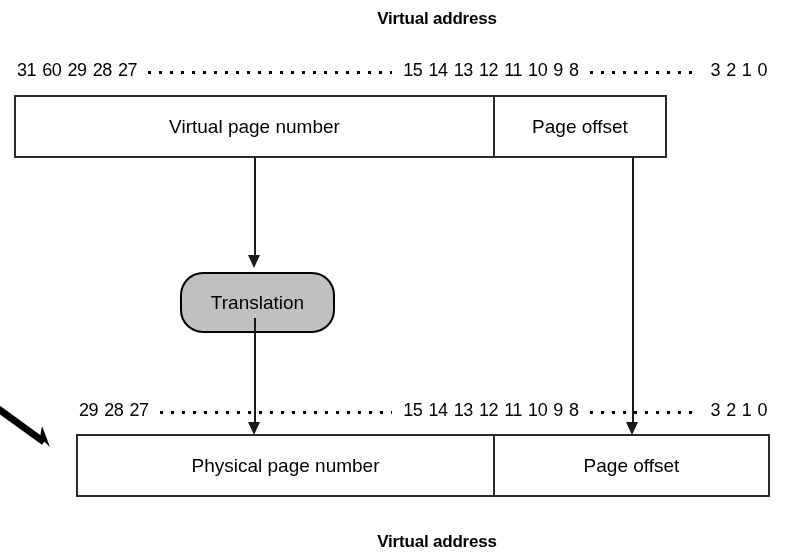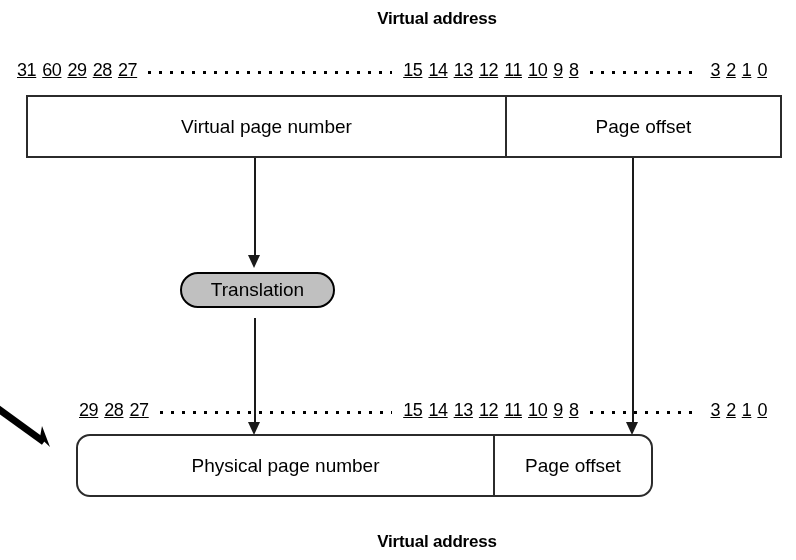--- a/index.html
+++ b/index.html
@@ -34,21 +34,20 @@
 
   
   .bitrow {
     position: absolute;
     height: 22px;
     display: flex;
     align-items: center;
     font-size: 18px;
     letter-spacing: -0.4px;
     white-space: nowrap;
-    text-decoration: underline;
   }
   #bits-virtual  { left: 14px; top: 59px;  width: 756px; }
   #bits-physical { left: 76px; top: 399px; width: 694px; }
 
   .bitgroup { display: flex; align-items: center; }
   .bit { padding: 0 3px; }
 
   .dots {
     flex: 1 1 auto;
     height: 18px;
@@ -69,22 +68,22 @@
   .dots.short { flex: 0 0 auto; width: 110px; }
 
   
   .addr-box {
     position: absolute;
     border: 2px solid #2b2b2b;
     background: #ffffff;
     box-sizing: border-box;
     display: flex;
   }
-  #box-virtual  { left: 14px; top: 95px;  width: 756px; height: 63px; margin-left: 12px; }
-  #box-physical { left: 76px; top: 434px; width: 577px; height: 63px; border-radius: 14px; }
+  #box-virtual  { left: 14px; top: 95px;  width: 653px; height: 63px; }
+  #box-physical { left: 76px; top: 434px; width: 694px; height: 63px; }
 
   .field {
     display: flex;
     align-items: center;
     justify-content: center;
     font-size: 19px;
     white-space: nowrap;
     box-sizing: border-box;
   }
   .field.divided { border-right: 2px solid #2b2b2b; }
@@ -115,21 +114,21 @@
 
   #arrow3-line { left: 632px; top: 158px; height: 268px; }
   #arrow3-head { left: 626px; top: 422px; }
 
   
   #translation {
     position: absolute;
     left: 180px;
     top: 272px;
     width: 155px;
-    height: 36px;
+    height: 61px;
     background: #c0c0c0;
     border: 2px solid #000000;
     border-radius: 23px;
     box-sizing: border-box;
     display: flex;
     align-items: center;
     justify-content: center;
     font-size: 19px;
     white-space: nowrap;
   }

